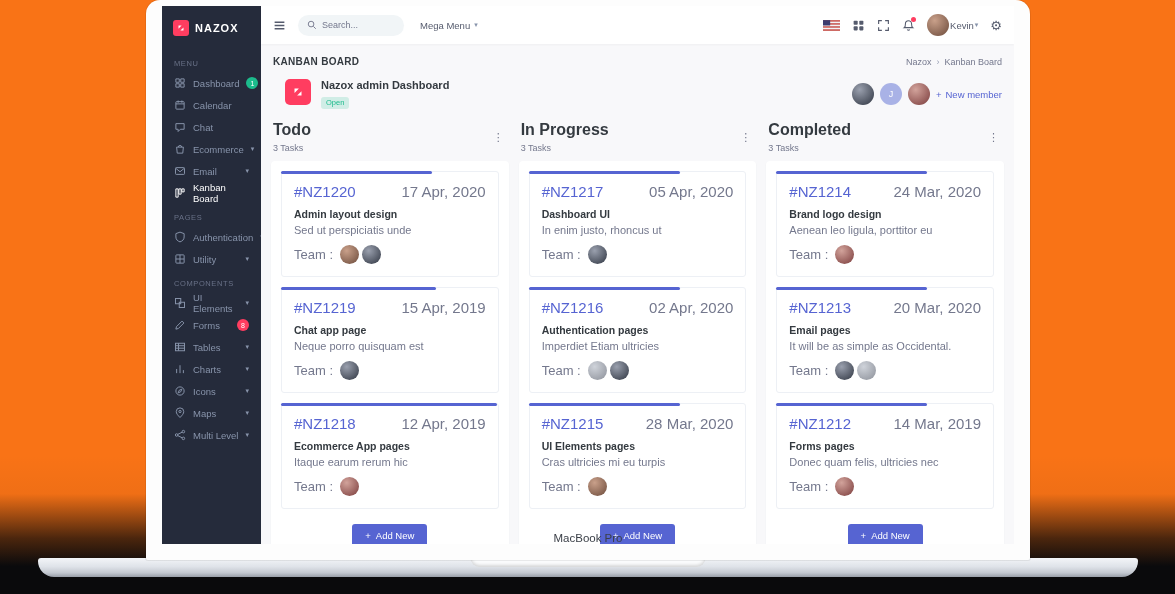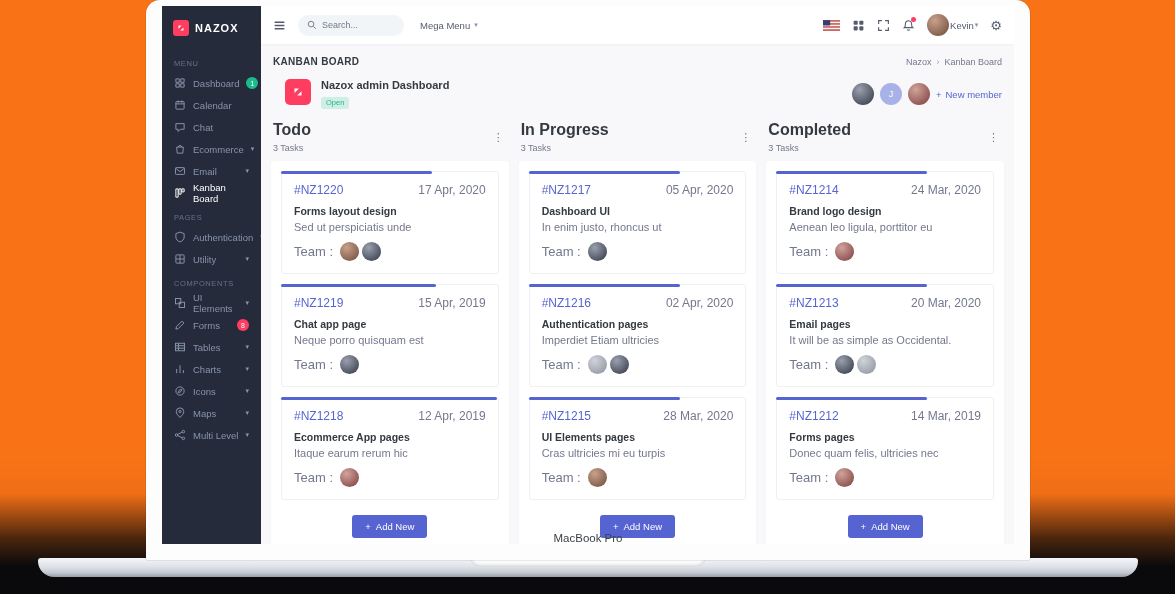--- a/index.html
+++ b/index.html
@@ -82,21 +82,21 @@
   .column { flex:1; min-width:0; }
   .col-head { display:flex; justify-content:space-between; align-items:center; padding:0 2px 8px; }
   .col-title { font-size:16px; font-weight:bold; color:#343a40; margin-bottom:4px; }
   .col-count { font-size:9px; color:#74788d; }
   .kebab { color:#74788d; font-size:11px; cursor:pointer; padding:0 3px; }
 
   .col-card { background:#fff; border-radius:4px; padding:10px; box-shadow:0 1px 2px rgba(56,65,74,0.06);
     display:flex; flex-direction:column; }
   .task { border:1px solid #edf0f5; border-radius:3px; margin-bottom:10px; position:relative; padding:11px 12px 12px; background:#fff; cursor:grab; }
   .task-progress { position:absolute; top:-1px; left:-1px; height:3px; background:#5664d2; border-radius:2px; max-width:100%; }
-  .task-top { display:flex; justify-content:space-between; font-size:12px; }
+  .task-top { display:flex; justify-content:space-between; font-size:15px; }
   .task-ref { color:#5664d2; cursor:pointer; }
   .task-date { color:#74788d; }
   .task-title { font-size:10.5px; font-weight:bold; color:#343a40; margin-top:8px; }
   .task-desc { font-size:11px; color:#74788d; margin-top:4px; }
   .task-team { display:flex; align-items:center; gap:7px; margin-top:9px; font-size:13px; color:#74788d; }
   .avatars { display:flex; gap:3px; }
   .add-btn { align-self:center; margin:5px 0 9px; background:#5664d2; color:#fff; border:none; border-radius:3px;
     font-size:9.5px; padding:6px 13px; display:flex; gap:5px; align-items:center; cursor:pointer;
     font-family:"Liberation Sans","DejaVu Sans",sans-serif; }
 
@@ -354,21 +354,21 @@
                 </div>
                 <span class="kebab"><span>⋮</span></span>
               </div>
               <div class="col-card">
                 <div class="task">
                   <div class="task-progress" style="width: 70%;"></div>
                   <div class="task-top">
                     <span class="task-ref">#NZ1220</span>
                     <span class="task-date">17 Apr, 2020</span>
                   </div>
-                  <div class="task-title">Forms layout design</div>
+                  <div class="task-title">Admin layout design</div>
                   <div class="task-desc">Sed ut perspiciatis unde</div>
                   <div class="task-team">
                       <span>Team :</span>
                     <span class="avatars">
                         <span class="avatar sm av-a"></span>
                         <span class="avatar sm av-b"></span>
                       </span>
                   </div>
                 </div>
                 <div class="task">

